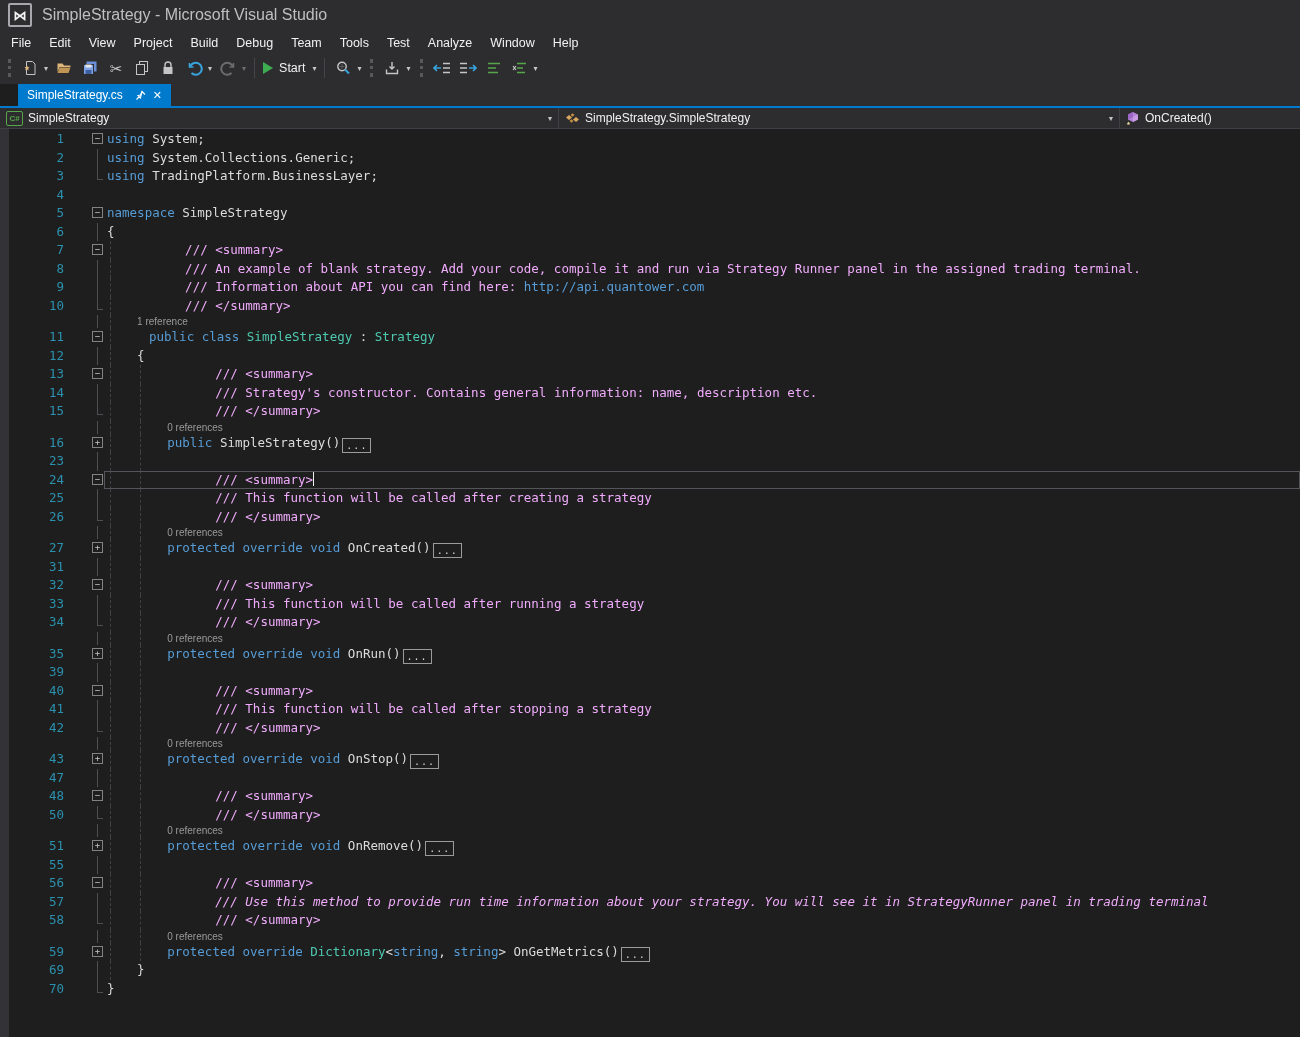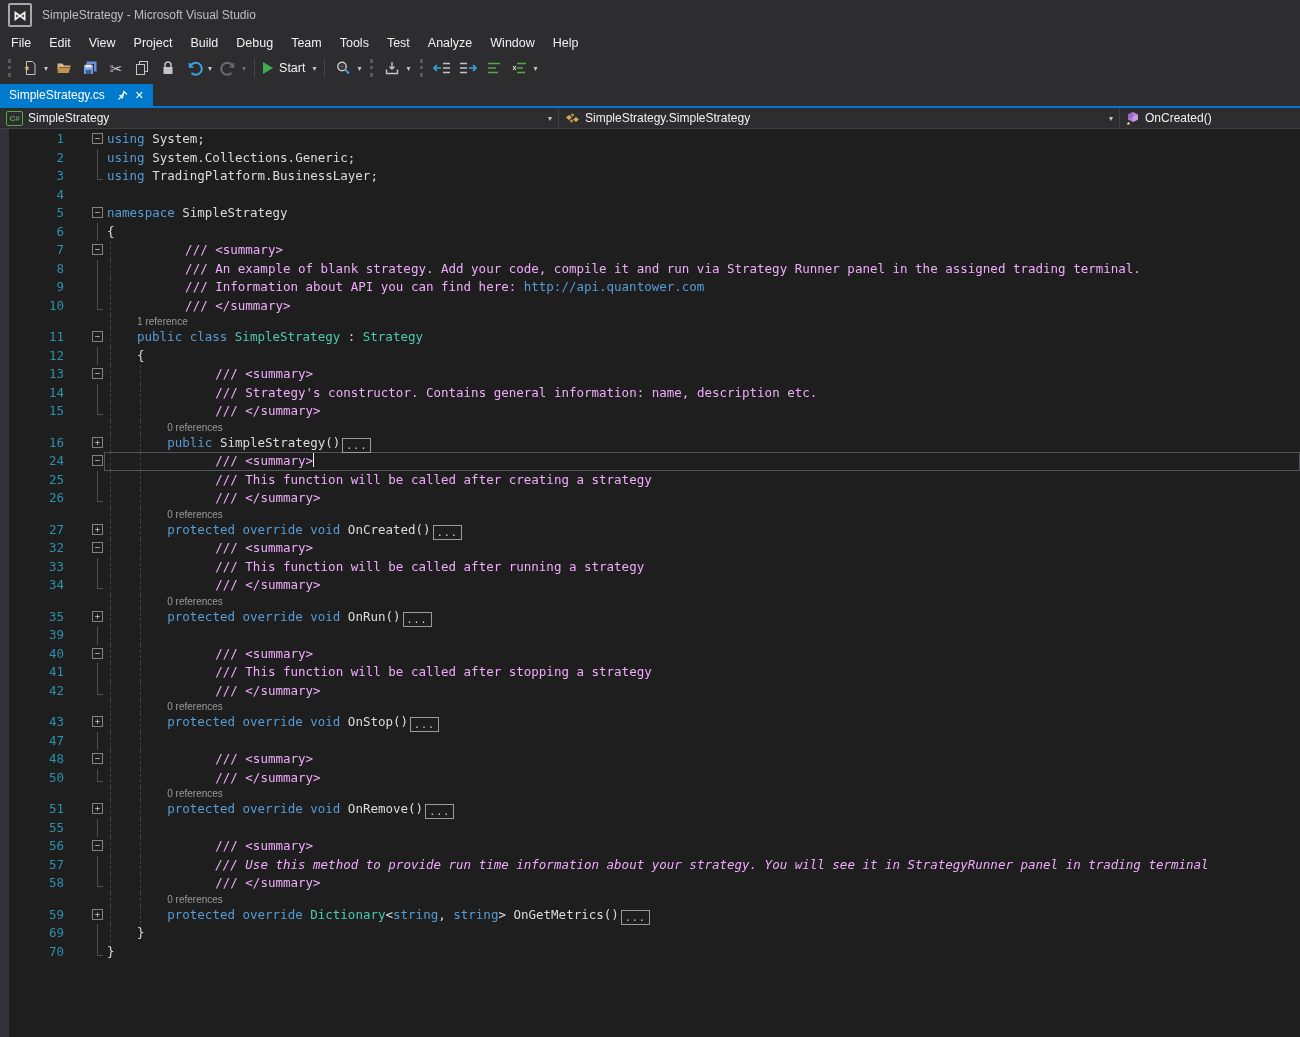--- a/index.html
+++ b/index.html
@@ -4,39 +4,39 @@
 <style>
   html,body{margin:0;padding:0;background:#1E1E1E;}
   body{width:1300px;height:1037px;overflow:hidden;font-family:"Liberation Sans",sans-serif;position:relative;}
   .chrome{background:#2D2D30;}
 
   
   .titlebar{height:30px;display:flex;align-items:center;}
   .vslogo{width:20px;height:20px;margin:0 10px 0 8px;border:2px solid #A8A8AC;border-radius:2px;
           display:flex;align-items:center;justify-content:center;color:#F4F4F4;
           font-size:13px;font-weight:bold;line-height:1;}
-  .wintitle{color:#BFBFBF;font-size:12px;}
+  .wintitle{color:#BFBFBF;font-size:16px;}
 
   
   .menubar{height:22px;display:flex;align-items:flex-end;padding-left:2px;}
   .menu-item{color:#F1F1F1;font-size:12.5px;padding:2px 9px;cursor:default;}
 
   
   .toolbar{height:32px;display:flex;align-items:center;padding-left:2px;}
   .grip{width:0;height:18px;border-left:3px dotted #59595C;margin:0 6px;}
   .tbtn{display:flex;align-items:center;justify-content:center;height:24px;min-width:22px;padding:0 2px;}
   .tbtn svg{display:block;}
   .tcaret{color:#C5C5C5;font-size:8px;padding:0 3px 0 1px;}
   .tcaret.dim{color:#6E6E6E;}
   .tsep{width:1px;height:20px;background:#46464A;margin:0 5px;}
   .start-label{color:#F1F1F1;font-size:12.5px;margin:0 4px 0 5px;}
   .cutglyph{color:#C5C5C5;font-size:15px;line-height:1;}
 
   
-  .tabstrip{height:22px;display:flex;align-items:flex-end;}
+  .tabstrip{height:22px;display:flex;align-items:flex-end;margin-left:18px;}
   .tab{height:22px;background:#007ACC;color:#FFFFFF;font-size:12px;display:flex;align-items:center;
        padding:0 6px 0 9px;}
   .tab-label{margin-right:8px;}
   .tab-pin,.tab-close{display:flex;align-items:center;justify-content:center;width:15px;height:15px;margin-left:2px;}
   .tab-close{color:#FFFFFF;font-size:11px;}
   .accentline{height:2px;background:#007ACC;}
 
   
   .navbar{height:20px;background:#2D2D30;border-bottom:1px solid #3F3F46;display:flex;align-items:stretch;}
   .navcombo{display:flex;align-items:center;font-size:12px;color:#F1F1F1;position:relative;}
@@ -47,21 +47,21 @@
   .csbadge{width:15px;height:13px;border:1px solid #57A64A;color:#57A64A;font-size:8px;font-weight:bold;
            display:flex;align-items:center;justify-content:center;margin:0 5px 0 6px;border-radius:2px;}
   .navicon{margin:0 5px 0 6px;display:flex;}
 
   
   .editor{position:relative;height:909px;background:#1E1E1E;overflow:hidden;}
   .indmargin{position:absolute;left:0;top:0;bottom:0;width:9px;background:#333337;}
   .rows{position:relative;padding-top:1px;}
   .row{display:flex;height:18.5px;line-height:18.5px;position:relative;
        font-family:"DejaVu Sans Mono",monospace;font-size:12.5px;}
-  .row.lens-row{height:13px;line-height:12px;align-items:center;}
+  .row.lens-row{height:13px;line-height:12px;}
   .ln{width:64px;text-align:right;color:#2B91AF;flex:none;z-index:1;}
   .fold{width:43px;flex:none;position:relative;}
   .fold.m-v::before{content:'';position:absolute;left:33px;top:0;bottom:0;width:1px;background:#4F4F53;}
   .fold.m-f::before{content:'';position:absolute;left:33px;top:0;height:65%;width:1px;background:#4F4F53;}
   .fold.m-f::after{content:'';position:absolute;left:33px;top:65%;width:6px;height:1px;background:#4F4F53;}
   .foldbox{position:absolute;left:28px;top:50%;margin-top:-6px;width:11px;height:11px;box-sizing:border-box;
            border:1px solid #828282;background:#1E1E1E;color:#C8C8C8;font-size:9px;line-height:9px;
            text-align:center;font-style:normal;z-index:2;}
   .codecell{flex:1;position:relative;}
   .g{position:absolute;top:0;bottom:0;width:0;border-left:1px dashed #3F3F46;}
@@ -329,21 +329,21 @@
       <div class="row lens-row">
         <span class="ln"></span>
         <span class="fold m-v"></span>
         <span class="codecell"><i class="g g1"></i><span class="codetext lenstext" style="margin-left: 30.12px;">1 reference</span></span>
       </div>
       <div class="row code-row">
         <span class="ln">11</span>
         <span class="fold">
           <i class="foldbox">−</i>
         </span>
-        <span class="codecell"><i class="g g1"></i><span class="codetext" style="margin-left: 30px;"><span class="tk-kw">public class </span><span class="tk-ty">SimpleStrategy</span><span class="tk-pl"> : </span><span class="tk-ty">Strategy</span></span></span>
+        <span class="codecell"><i class="g g1"></i><span class="codetext" style="margin-left: 42px;"><span class="tk-kw">public class </span><span class="tk-ty">SimpleStrategy</span><span class="tk-pl"> : </span><span class="tk-ty">Strategy</span></span></span>
       </div>
       <div class="row code-row">
         <span class="ln">12</span>
         <span class="fold m-v"></span>
         <span class="codecell"><i class="g g1"></i><span class="codetext" style="margin-left: 30.12px;"><span class="tk-pl">{</span></span></span>
       </div>
       <div class="row code-row">
         <span class="ln">13</span>
         <span class="fold">
           <i class="foldbox">−</i>
@@ -364,20 +364,25 @@
         <span class="ln"></span>
         <span class="fold m-v"></span>
         <span class="codecell"><i class="g g1"></i><i class="g g2"></i><span class="codetext lenstext" style="margin-left: 60.24px;">0 references</span></span>
       </div>
       <div class="row code-row">
         <span class="ln">16</span>
         <span class="fold">
           <i class="foldbox">+</i>
         </span>
         <span class="codecell"><i class="g g1"></i><i class="g g2"></i><span class="codetext" style="margin-left: 60.24px;"><span class="tk-kw">public </span><span class="tk-pl">SimpleStrategy()</span><span class="collapsed">...</span></span></span>
+      </div>
+      <div class="row code-row">
+        <span class="ln">23</span>
+        <span class="fold m-v"></span>
+        <span class="codecell"><i class="g g1"></i><i class="g g2"></i><span class="codetext" style="margin-left: 0px;"></span></span>
       </div>
       <div class="row code-row current">
         <span class="ln">24</span>
         <span class="fold">
           <i class="foldbox">−</i>
         </span>
         <span class="codecell"><i class="g g1"></i><i class="g g2"></i><i class="curbox"></i><span class="codetext" style="margin-left: 60.24px;"><span class="tk-cm">/// &lt;summary&gt;</span><i class="vcaret"></i></span></span>
       </div>
       <div class="row code-row">
         <span class="ln">25</span>
@@ -395,20 +400,25 @@
         <span class="codecell"><i class="g g1"></i><i class="g g2"></i><span class="codetext lenstext" style="margin-left: 60.24px;">0 references</span></span>
       </div>
       <div class="row code-row">
         <span class="ln">27</span>
         <span class="fold">
           <i class="foldbox">+</i>
         </span>
         <span class="codecell"><i class="g g1"></i><i class="g g2"></i><span class="codetext" style="margin-left: 60.24px;"><span class="tk-kw">protected override void </span><span class="tk-pl">OnCreated()</span><span class="collapsed">...</span></span></span>
       </div>
       <div class="row code-row">
+        <span class="ln">31</span>
+        <span class="fold m-v"></span>
+        <span class="codecell"><i class="g g1"></i><i class="g g2"></i><span class="codetext" style="margin-left: 0px;"></span></span>
+      </div>
+      <div class="row code-row">
         <span class="ln">32</span>
         <span class="fold">
           <i class="foldbox">−</i>
         </span>
         <span class="codecell"><i class="g g1"></i><i class="g g2"></i><span class="codetext" style="margin-left: 60.24px;"><span class="tk-cm">/// &lt;summary&gt;</span></span></span>
       </div>
       <div class="row code-row">
         <span class="ln">33</span>
         <span class="fold m-v"></span>
         <span class="codecell"><i class="g g1"></i><i class="g g2"></i><span class="codetext" style="margin-left: 60.24px;"><span class="tk-cm">/// This function will be called after running a strategy</span></span></span>

